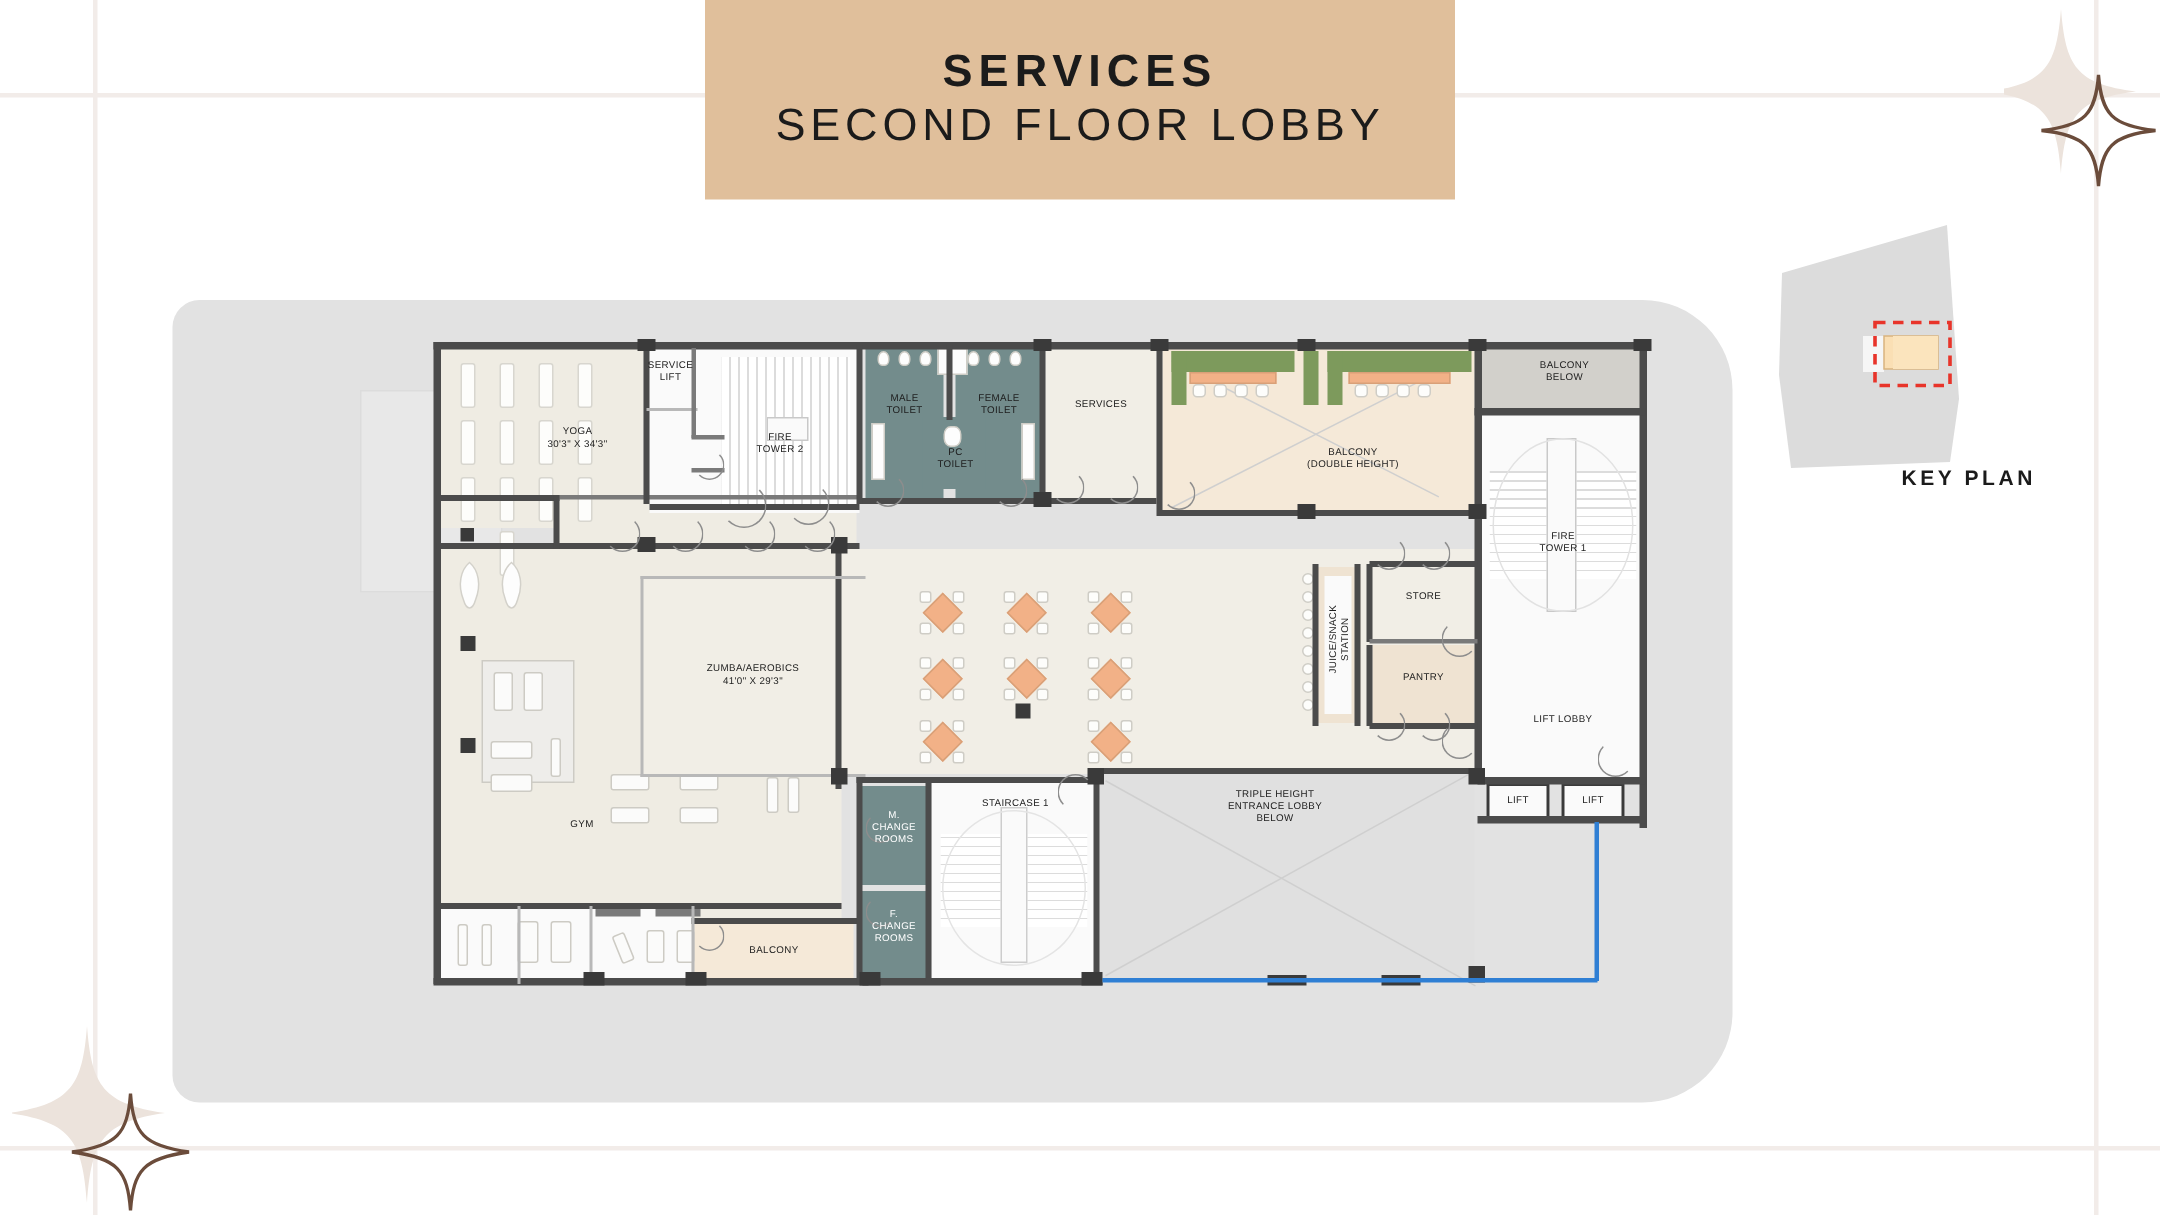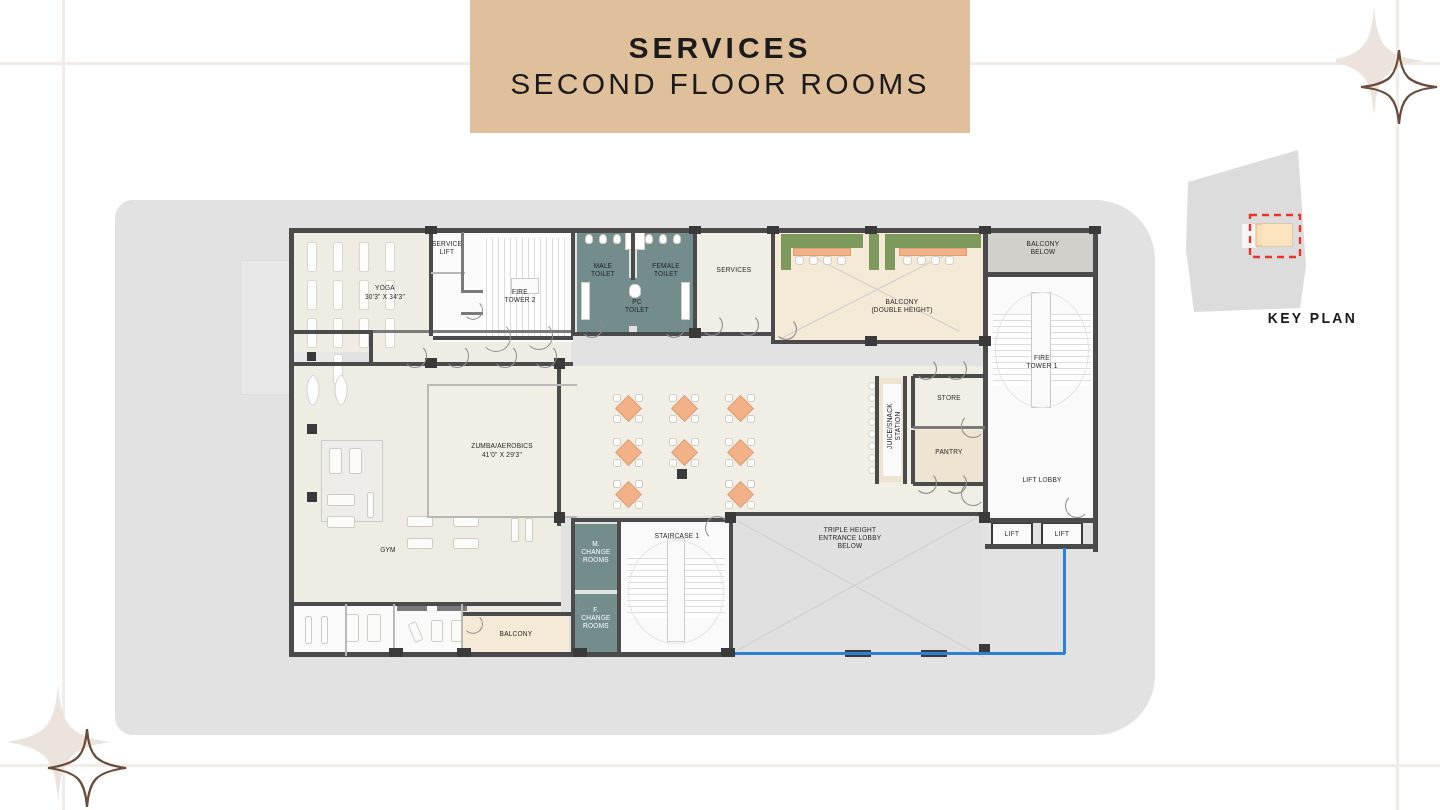--- a/index.html
+++ b/index.html
@@ -118,21 +118,21 @@
   </svg>
   <svg class="sparkle" style="left:8px; top:682px; width:104px; height:128px;" viewBox="0 0 104 128">
     <path d="M50 2 C53 42 61 54 102 60 C61 66 53 78 50 120 C47 78 39 66 -2 60 C39 54 47 42 50 2 Z" fill="#ece3dc"></path>
   </svg>
   <svg class="sparkle" style="left:44px; top:727px; width:86px; height:86px;" viewBox="0 0 86 86">
     <path d="M43 2 C45 29 52 37 82 41 C52 45 45 53 43 80 C41 53 34 45 4 41 C34 37 41 29 43 2 Z" fill="none" stroke="#6b4c3b" stroke-width="2.2"></path>
   </svg>
 
   <div class="title-banner">
     <div class="title-main">SERVICES</div>
-    <div class="title-sub">SECOND FLOOR ROOMS</div>
+    <div class="title-sub">SECOND FLOOR LOBBY</div>
   </div>
 
   <div class="keyplan-wrap">
     <svg viewBox="0 0 180 200" style="width:180px;height:200px;">
       <path d="M8 42 L118 10 L126 126 L120 168 L14 172 L6 110 Z" fill="#dcdcdc"></path>
       <rect x="62" y="84" width="14" height="24" fill="#f6f6f6"></rect>
       <rect x="76" y="84" width="36" height="22" fill="#fadfb4" stroke="#d9b47f" stroke-width="1"></rect>
       <rect x="82" y="84" width="30" height="22" fill="#fbe4bd"></rect>
       <rect x="70" y="75" width="50" height="42" fill="none" stroke="#e8342a" stroke-width="2.4" stroke-dasharray="7 5"></rect>
     </svg>

